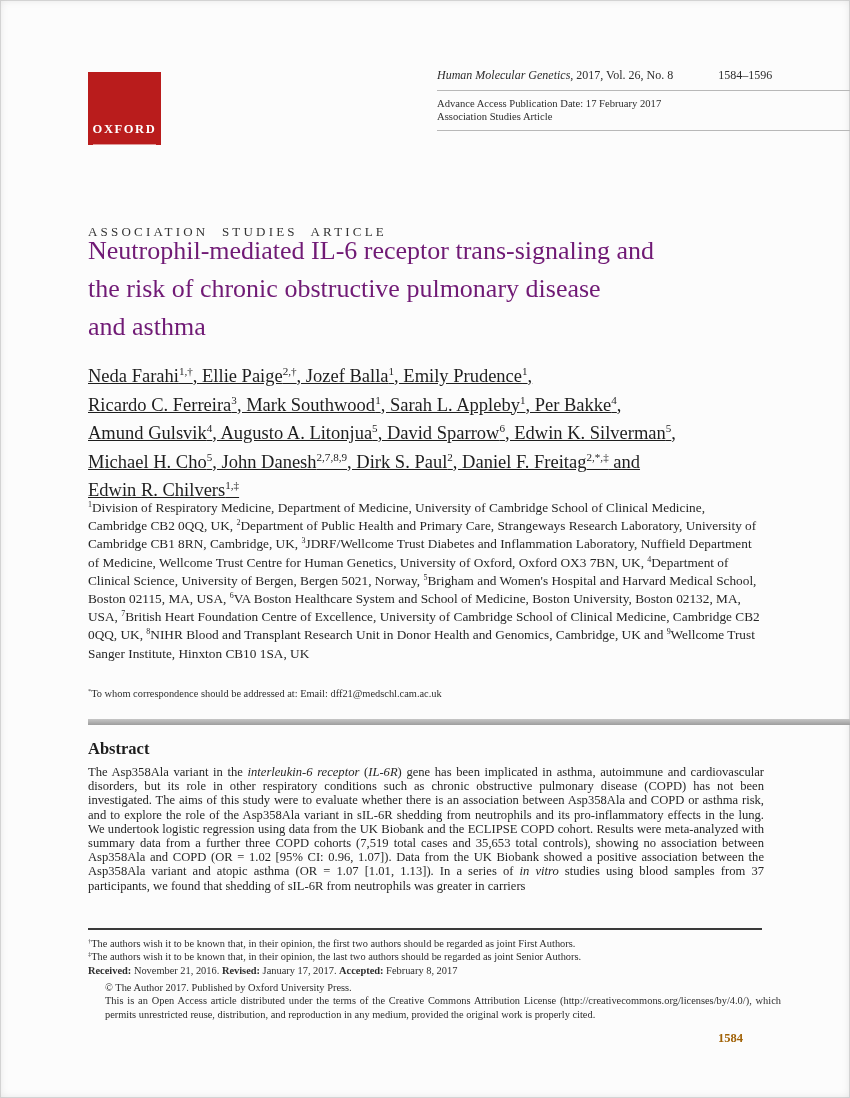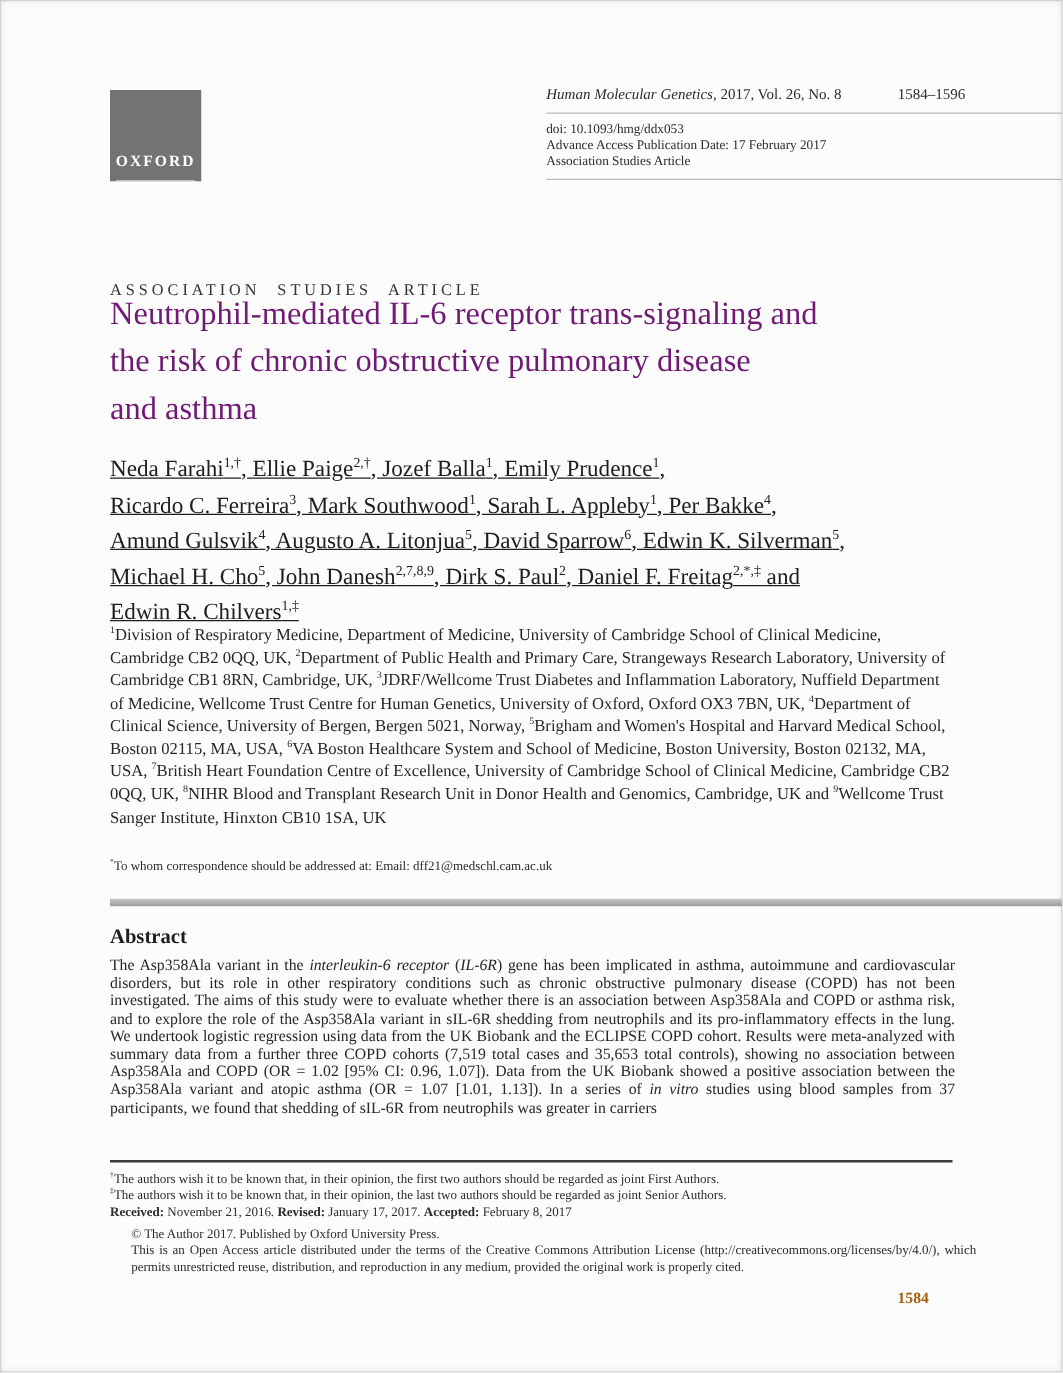--- a/index.html
+++ b/index.html
@@ -7,21 +7,21 @@
     position:relative;width:850px;height:1098px;margin:0 auto;
     background:#fcfcfc;color:#232323;
     font-family:"Liberation Serif","DejaVu Serif",serif;
     box-shadow:inset 0 0 8px rgba(0,0,0,0.10), inset 0 0 0 1px #ddd;
     overflow:hidden;
   }
   sup{font-size:60%;line-height:0;vertical-align:super;}
   
   .logo{
     position:absolute;left:88px;top:72px;width:73px;height:73px;
-    background:#737373;display:flex;align-items:flex-end;justify-content:center;
+    background:#b91c1c;display:flex;align-items:flex-end;justify-content:center;
   }
   .logo-text{
     color:#ffffff;font-size:12.5px;letter-spacing:1.6px;font-weight:bold;
     padding-bottom:9px;border-bottom:1px solid rgba(255,255,255,0.55);
     line-height:1;
   }
   
   .hdr{position:absolute;left:437px;top:68px;right:0;}
   .hdr-row1{font-size:12px;color:#2c2c2c;}
   .hdr-pages{margin-left:42px;margin-top:26px;}
@@ -90,21 +90,20 @@
   <div class="logo">
     <span class="logo-text">OXFORD</span>
   </div>
 
   <div class="hdr">
     <div class="hdr-row1">
       <span><i>Human Molecular Genetics</i>, 2017, Vol. 26, No. 8</span>
       <span class="hdr-pages">1584–1596</span>
     </div>
     <hr class="hdr-rule">
-    <div class="hdr-meta">doi: 10.1093/hmg/ddx053</div>
     <div class="hdr-meta">Advance Access Publication Date: 17 February 2017</div>
     <div class="hdr-meta">Association Studies Article</div>
     <hr class="hdr-rule">
   </div>
 
   <div class="section-label">ASSOCIATION STUDIES ARTICLE</div>
 
   <div class="title">
       <div>Neutrophil-mediated IL-6 receptor trans-signaling and</div>
       <div>the risk of chronic obstructive pulmonary disease</div>

